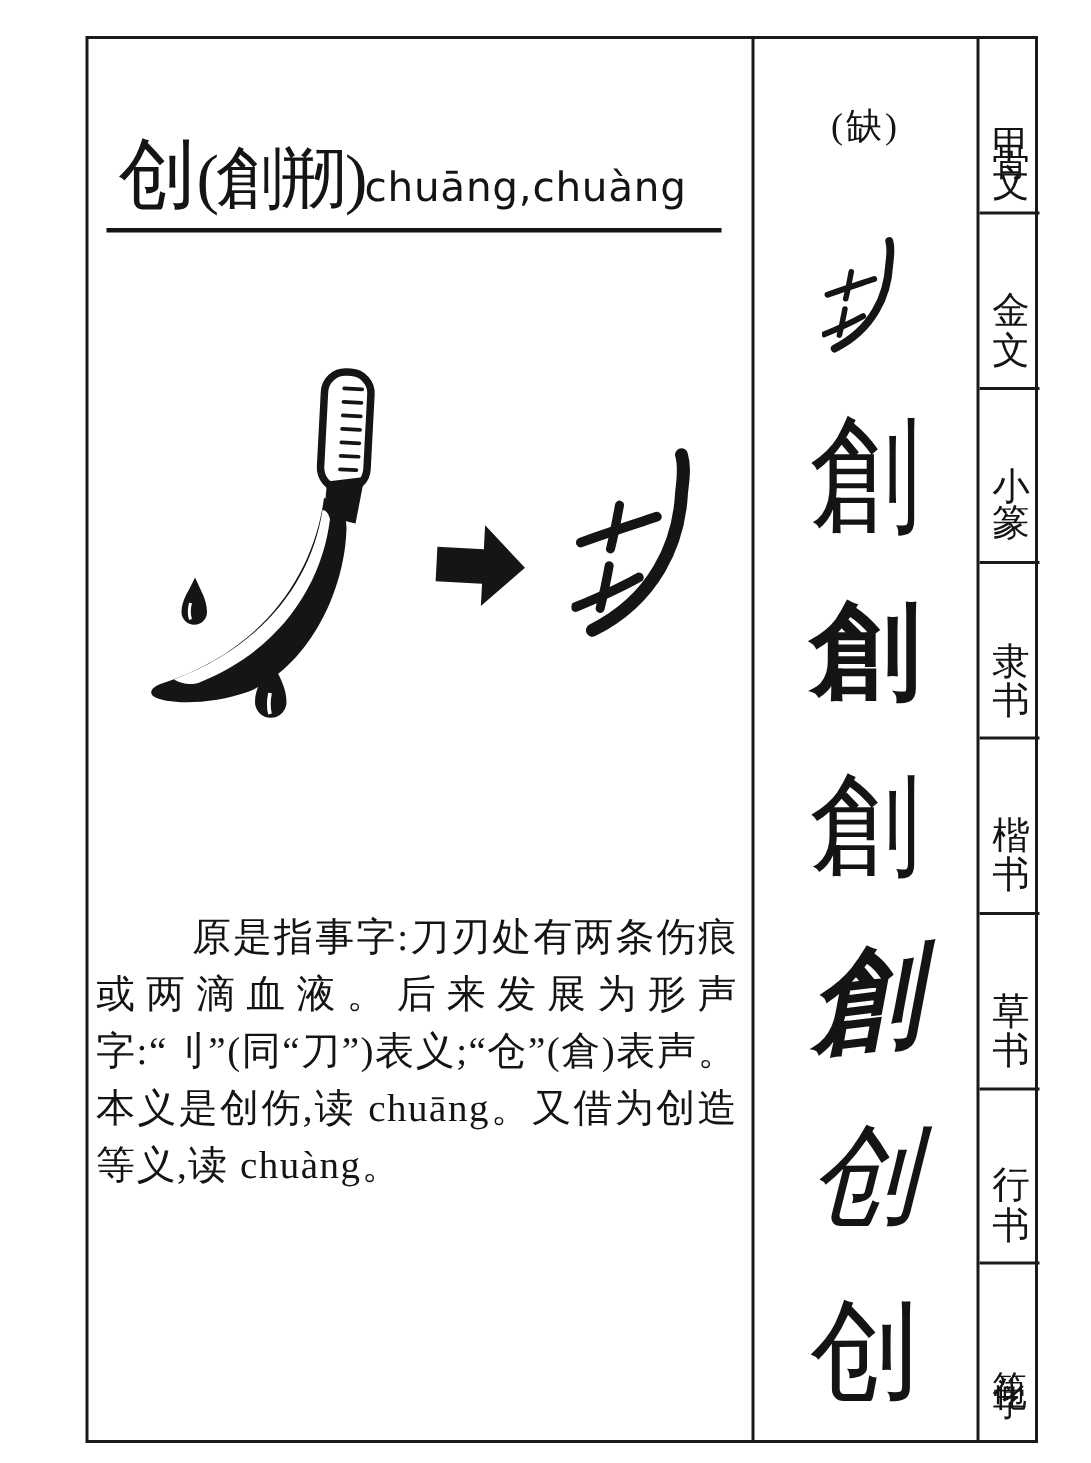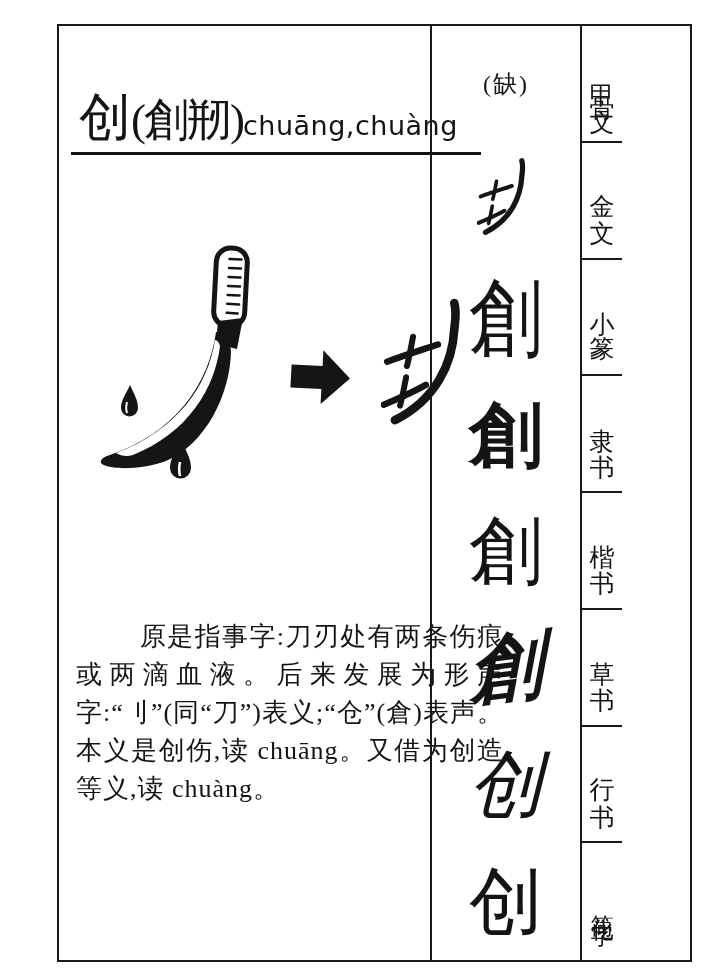--- a/index.html
+++ b/index.html
@@ -7,37 +7,37 @@
     width:727px;height:975px;background:#ffffff;position:relative;
     font-family:"Liberation Serif","DejaVu Serif",serif;color:#141414;
     overflow:hidden;
   }
   .frame{
     position:absolute;left:57px;top:24px;width:635px;height:938px;
     border:2.5px solid #1a1a1a;box-sizing:border-box;display:flex;background:#fff;
   }
   
   .main-area{
-    width:373px;border-right:2px solid #1a1a1a;box-sizing:border-box;
+    width:444px;border-right:2px solid #1a1a1a;box-sizing:border-box;
     position:relative;flex:none;
   }
   .title-block{
     position:absolute;left:12px;top:66px;width:402px;
     border-bottom:3px solid #141414;padding:0 0 8px 8px;
     white-space:nowrap;
   }
   .headword{font-size:52px;line-height:1;}
   .variants{font-size:45px;line-height:1;letter-spacing:-2px;}
   .pinyin{
     font-family:"DejaVu Sans","Liberation Sans",sans-serif;
     font-size:27px;letter-spacing:0.5px;
   }
   .illustration{position:absolute;left:10px;top:196px;}
   .explanation{
-    position:absolute;left:5px;top:580px;width:428px;margin:12px;
+    position:absolute;left:5px;top:580px;width:428px;margin:0;
     font-size:26px;line-height:38px;text-align:justify;text-indent:64px;
     letter-spacing:1px;
   }
   
   .forms-col{
     width:150px;border-right:2px solid #1a1a1a;box-sizing:border-box;flex:none;
     display:grid;grid-template-rows:repeat(8,1fr);
   }
   .fcell{display:flex;align-items:center;justify-content:center;overflow:hidden;}
   .fcell.f0{align-items:flex-start;padding-top:42px;box-sizing:border-box;}

